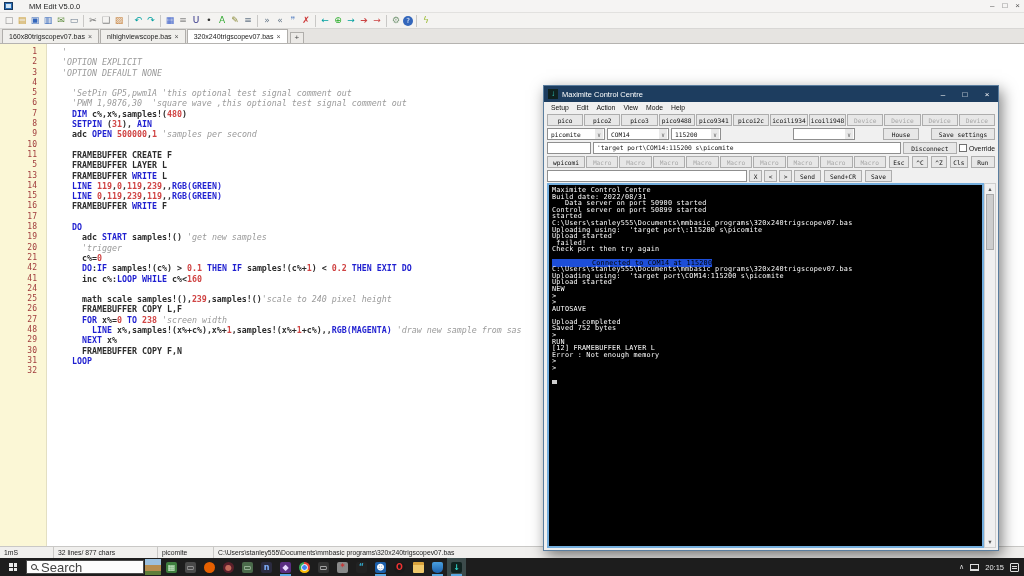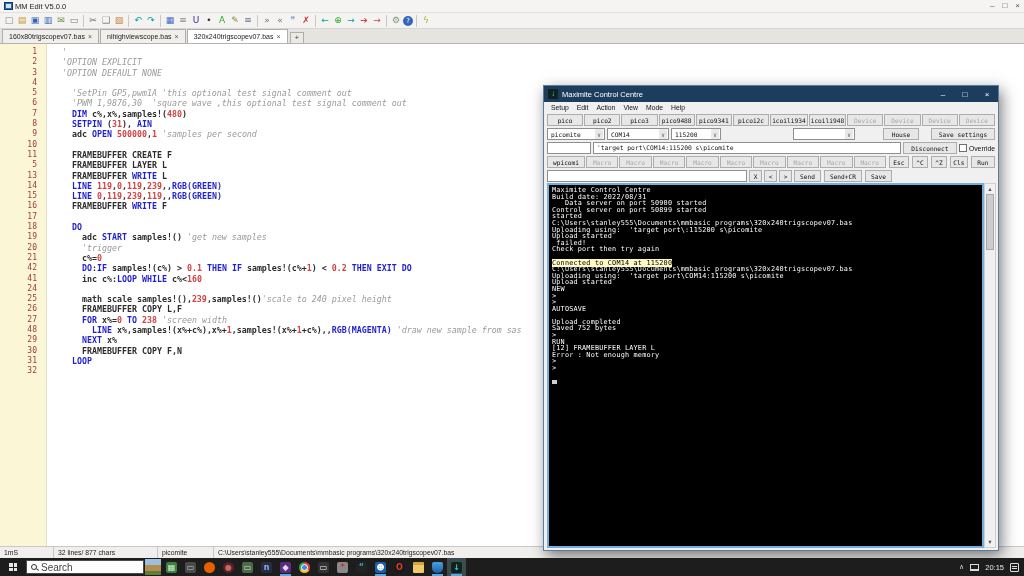--- a/index.html
+++ b/index.html
@@ -1,21 +1,21 @@
 <!DOCTYPE html>
 <html><head>
 <meta charset="utf-8">
 <style>
   html,body{margin:0;padding:0;background:#666;}
   *{box-sizing:border-box;}
   .screen{position:relative;width:1024px;height:576px;overflow:hidden;background:#f0efee;font-family:"Liberation Sans",sans-serif;-webkit-font-smoothing:antialiased;}
 
   
   .mmedit{position:absolute;left:0;top:0;right:0;bottom:18px;display:flex;flex-direction:column;background:#f3f2f1;}
-  .ed-titlebar{height:12px;display:flex;align-items:center;gap:2px;padding:0 4px;background:#f5f4f3;font-size:7.5px;color:#222;flex:0 0 auto;}
+  .ed-titlebar{height:12px;display:flex;align-items:center;gap:16px;padding:0 4px;background:#f5f4f3;font-size:7.5px;color:#222;flex:0 0 auto;}
   .ed-appicon{width:9px;height:8px;background:#2a6db5;border:1px solid #17365d;position:relative;}
   .ed-appicon::after{content:"";position:absolute;left:1px;top:1px;right:1px;bottom:1px;background:#cfe3f5;}
   .ed-winbtns{margin-left:auto;display:flex;gap:8px;color:#555;font-size:8px;line-height:10px;}
   .ed-menubar{height:12px;display:flex;align-items:center;padding-left:2px;font-size:7.2px;color:#1a1a1a;flex:0 0 auto;}
   .ed-menubar span{padding:0 4.5px;}
   .ed-toolbar{height:17px;display:flex;align-items:center;gap:1px;padding:1px 3px;background:#f4f3f1;border-top:1px solid #e2e1df;border-bottom:1px solid #d8d7d5;flex:0 0 auto;}
   .tbico{width:12px;height:13px;text-align:center;font-size:9px;line-height:13px;font-family:"DejaVu Sans",sans-serif;}
   .tbsep{width:1px;height:12px;background:#c9c8c6;margin:0 2px;}
   .ed-tabbar{height:15px;display:flex;align-items:flex-end;gap:1px;background:#e6e4e1;padding-left:2px;border-bottom:1px solid #b5b3b0;flex:0 0 auto;}
   .tab{display:flex;align-items:center;gap:3px;font-size:7px;color:#222;background:#f0efec;border:1px solid #b0aeab;border-bottom:none;padding:2px 6px 2px 6px;height:14px;}
@@ -50,33 +50,33 @@
   .combo{height:12px;background:#fff;border:1px solid #8f8f8f;display:flex;align-items:center;font:6.2px "DejaVu Sans Mono",monospace;color:#111;padding-left:3px;position:relative;}
   .combo::after{content:"\2228";position:absolute;right:1px;top:0;bottom:0;width:8px;display:flex;align-items:center;justify-content:center;color:#666;font-size:6px;background:#e9e9e9;}
   .field{height:12px;background:#fff;border:1px solid #8f8f8f;font:6.3px/10px "DejaVu Sans Mono",monospace;color:#111;padding:0 3px;display:flex;align-items:center;white-space:nowrap;overflow:hidden;}
   .chk{width:8px;height:8px;background:#fff;border:1px solid #707070;}
   .ovl{font-size:6.8px;color:#111;}
   .mcc-status{position:relative;height:10px;font:6.4px "DejaVu Sans Mono",monospace;color:#222;padding:1px 4px;flex:0 0 auto;}
   .mcc-status .vt{position:absolute;left:225px;top:1px;}
   .termwrap{flex:1;display:flex;margin:0 2px 2px 3px;min-height:0;}
   .terminal{flex:1;background:#000;border:2px solid #74aede;padding:2px 3px;font:6.8px/6.6px "DejaVu Sans Mono",monospace;letter-spacing:.2px;color:#fff;white-space:pre;overflow:hidden;}
   .tl{height:6.6px;}
-  .tl .inv{background:#fef9c3;color:#000;}
+  .tl .inv{background:#1d4ed8;color:#000;padding-left:40px;}
   .cursorblk{display:inline-block;width:5px;height:4px;background:#cfcfcf;margin-top:2px;}
   .tscroll{width:12px;background:#f0f0f0;border:1px solid #cfcfcf;display:flex;flex-direction:column;align-items:center;font-size:5.5px;color:#555;flex:0 0 auto;}
   .tscroll .ar{height:10px;display:flex;align-items:center;}
   .tscroll .thumb{width:8px;height:56px;background:#cdcdcd;border:1px solid #aaa;}
   .tscroll .sp{flex:1;}
 
   
   .taskbar{position:absolute;left:0;right:0;bottom:0;height:18px;background:#1d1d1d;display:flex;align-items:center;color:#eee;}
   .startbtn{width:26px;height:18px;display:flex;align-items:center;justify-content:center;}
   .winlogo{width:8px;height:8px;display:grid;grid-template-columns:3.5px 3.5px;grid-template-rows:3.5px 3.5px;gap:1px;}
   .winlogo i{background:#e8e8e8;}
-  .searchbox{width:118px;height:14px;background:#fdfdfd;border:1px solid #4a4a4a;display:flex;align-items:center;gap:4px;padding:0 4px;color:#444;font-size:10px;}
+  .searchbox{width:118px;height:14px;background:#fdfdfd;border:1px solid #4a4a4a;display:flex;align-items:center;gap:4px;padding:0 4px;color:#444;font-size:13px;}
   .mag{width:6px;height:6px;border:1px solid #333;border-radius:50%;position:relative;flex:0 0 auto;}
   .mag::after{content:"";position:absolute;width:3px;height:1px;background:#333;right:-3px;bottom:-1px;transform:rotate(38deg);}
   .widgetimg{width:16px;height:16px;margin:0 1px;background:linear-gradient(180deg,#9cc0dd 0 40%,#b78d4e 40% 75%,#5e7e3a 75% 100%);flex:0 0 auto;}
   .ticons{display:flex;height:100%;}
   .ticon{width:19px;height:100%;display:flex;align-items:center;justify-content:center;position:relative;}
   .ticon.open::after{content:"";position:absolute;bottom:0;left:4px;right:4px;height:2px;background:#5aa7e0;}
   .ticon.active{background:#3c4b4b;}
   .tico-inner{width:11px;height:11px;display:flex;align-items:center;justify-content:center;font-size:8px;font-weight:bold;font-family:"DejaVu Sans",sans-serif;border-radius:2px;}
   .tico-inner.circle{border-radius:50%;}
   .tico-inner.chrome{border-radius:50%;background:conic-gradient(#ea4335 0 33%,#fbbc05 33% 66%,#34a853 66% 100%);position:relative;}

